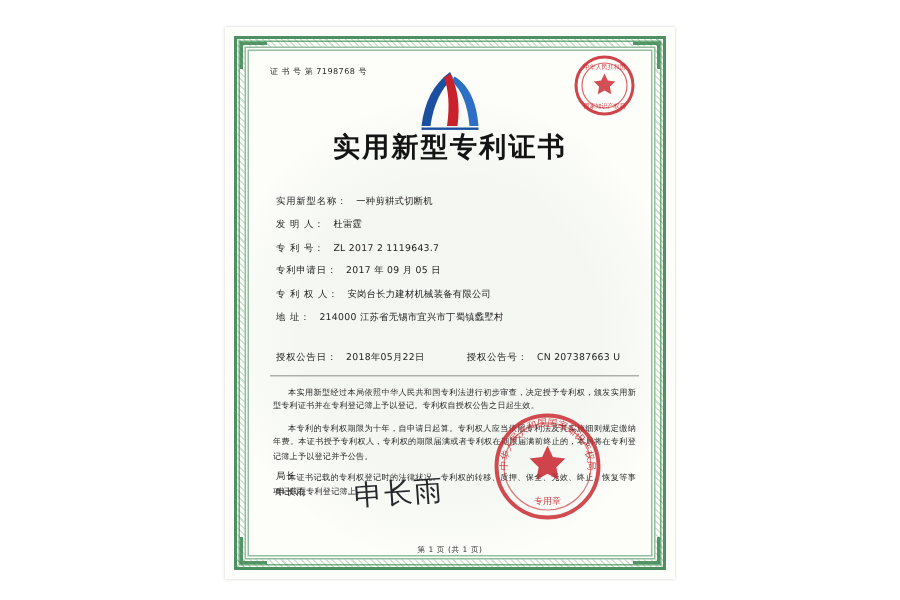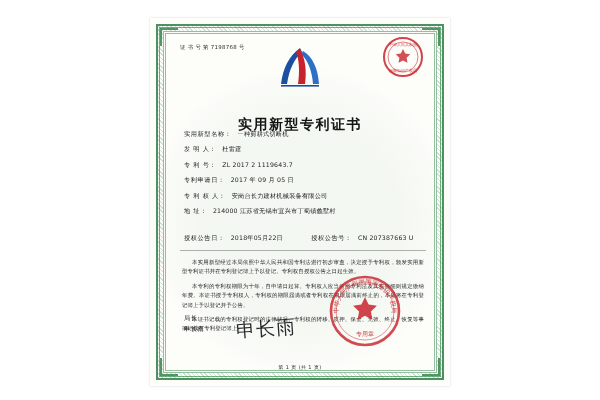--- a/index.html
+++ b/index.html
@@ -107,24 +107,24 @@
     right: 26px;
     top: 18px;
     width: 42px;
     height: 42px;
   }
 
   .doc-title {
     position: absolute;
     left: 0;
     right: 0;
-    top: 98px;
+    top: 68px;
     text-align: center;
     font-family: "DejaVu Sans", sans-serif;
-    font-size: 14px;
+    font-size: 18px;
     font-weight: bold;
     color: #141414;
     letter-spacing: 1.5px;
   }
 
   .fields {
     position: absolute;
     left: 34px;
     right: 26px;
     top: 112px;

